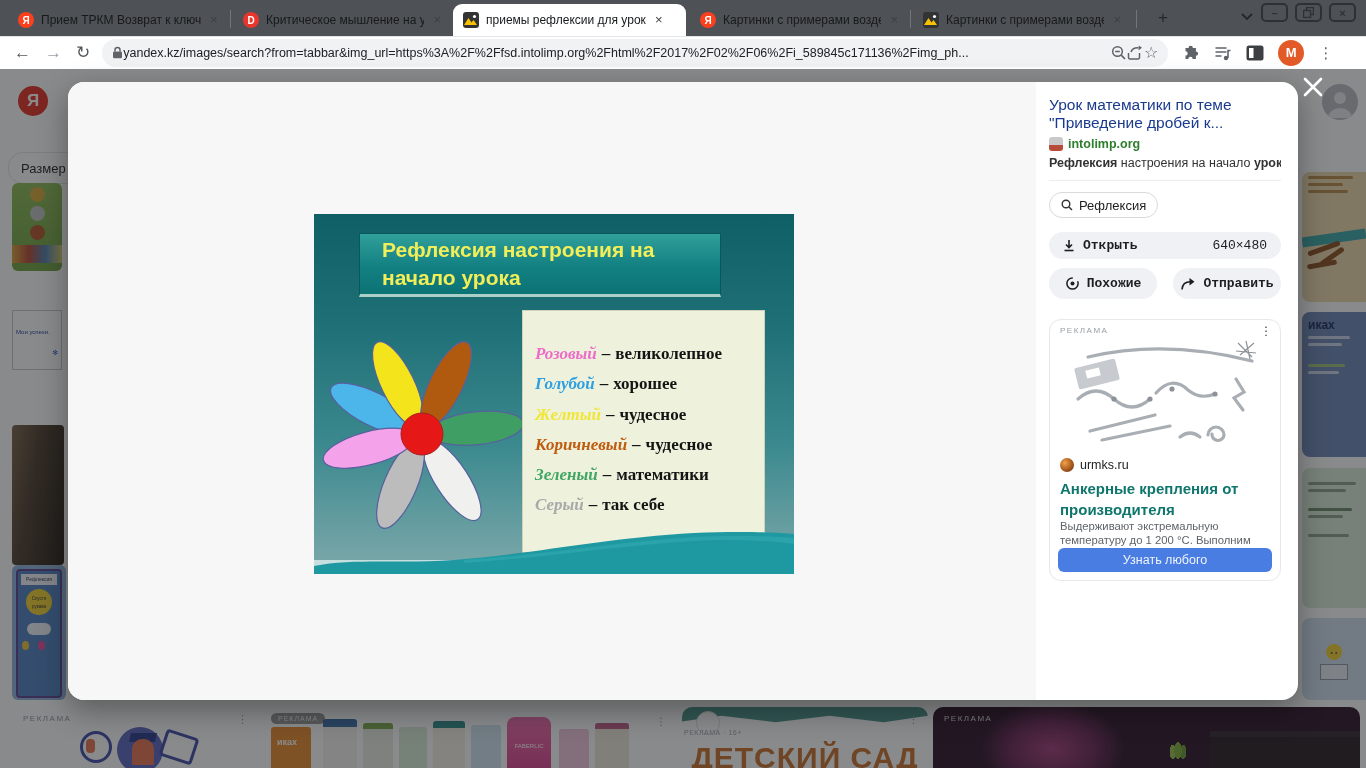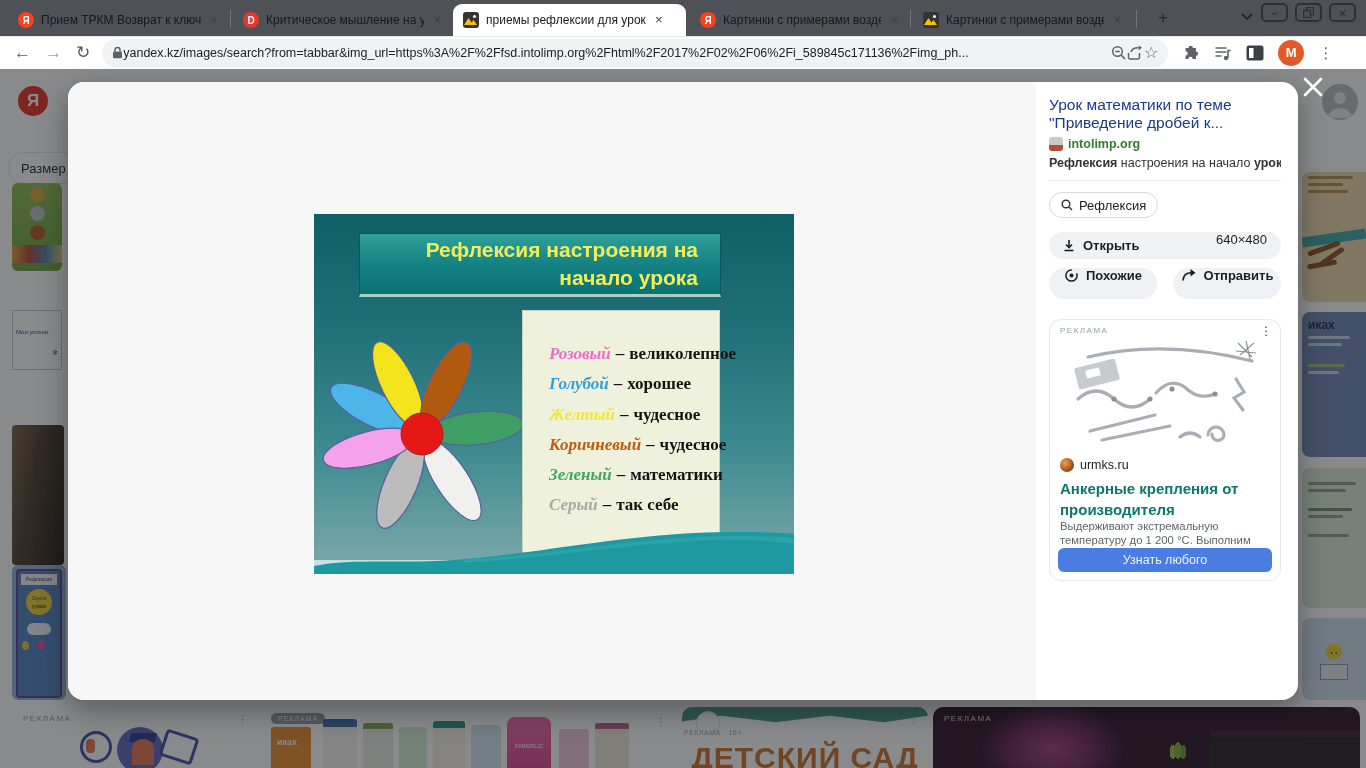--- a/index.html
+++ b/index.html
@@ -109,41 +109,41 @@
          z-index:5;box-shadow:0 10px 30px rgba(0,0,0,.35);}
   .imgarea{position:absolute;left:0;top:0;width:968px;height:618px;background:#f7f7f8;border-radius:16px 0 0 16px;}
   .closex{position:absolute;left:1302px;top:7px;z-index:6;width:24px;height:24px;}
   
   .slide{position:absolute;left:246px;top:132px;width:480px;height:360px;overflow:hidden;
          background:linear-gradient(180deg,#0f5f67 0%,#1e6f76 30%,#3c8a8f 65%,#7fa9ab 100%);}
   .slide-titlebox{position:absolute;left:45px;top:19px;width:362px;height:64px;
          background:linear-gradient(180deg,#30a09a 0%,#128081 55%,#0d7375 100%);
          border:1px solid #0b565a;border-bottom:3px solid #a9cfc6;box-sizing:border-box;
          display:flex;align-items:center;justify-content:center;}
-  .slide-title{font-size:21px;font-weight:bold;color:#f2ee58;text-align:right;line-height:1.35;
+  .slide-title{font-size:21px;font-weight:bold;color:#f2ee58;text-align:left;line-height:1.35;
          padding:0 22px;}
-  .legend{position:absolute;left:208px;top:96px;width:198px;height:243px;background:#eef2dc;
-         border:1px solid #cdd2ba;box-sizing:border-box;padding:28px 0 0 26px;}
+  .legend{position:absolute;left:208px;top:96px;width:243px;height:243px;background:#eef2dc;
+         border:1px solid #cdd2ba;box-sizing:border-box;padding:28px 0 0 12px;}
   .lrow{font-family:"Liberation Serif",serif;font-weight:bold;font-size:17px;line-height:30.3px;
         white-space:nowrap;}
   .cname{font-style:italic;}
   .dash,.mood{color:#141414;}
   .dash{margin:0 5px;}
   .flower{position:absolute;left:8px;top:120px;}
   .wave{position:absolute;left:0;bottom:0;width:480px;height:44px;}
   
   .side{position:absolute;left:981px;top:0;width:232px;height:618px;}
   .vtitle{margin-top:14px;font-size:15.5px;line-height:18px;color:#1a3a8e;}
   .vsite{margin-top:5px;display:flex;align-items:center;gap:5px;font-size:12.5px;font-weight:bold;color:#2d7e2d;}
   .sfav{width:14px;height:14px;border-radius:3px;background:linear-gradient(180deg,#c9c9c9 55%,#b84a3a 55%);}
   .vsnip{margin-top:5px;font-size:12.5px;color:#333;white-space:nowrap;overflow:hidden;}
   .vdiv{margin-top:10px;border-top:1px solid #ececee;}
   .tagchip{margin-top:11px;display:inline-flex;align-items:center;gap:6px;height:26px;border:1px solid #d9dadd;
            border-radius:14px;padding:0 11px;font-size:13px;color:#222;background:#fff;box-sizing:border-box;}
-  .btn{background:#f0f1f4;border-radius:14px;display:flex;font-size:13px;color:#1d1e20;box-sizing:border-box;}
+  .btn{background:#f0f1f4;border-radius:14px;display:flex;align-items:center;font-size:13px;color:#1d1e20;box-sizing:border-box;font-family:Liberation Mono, monospace;}
   .btn-open{margin-top:14px;height:27px;padding:0 14px;justify-content:space-between;width:232px;font-weight:bold;}
   .btn-open .lft{display:flex;align-items:center;gap:8px;}
   .res{font-weight:normal;}
   .btnrow{margin-top:9px;display:flex;gap:16px;}
   .btn-half{height:31px;width:112px;justify-content:center;gap:7px;font-weight:bold;border-radius:16px;}
   
   .sidead{margin-top:20px;width:232px;height:262px;border:1px solid #e7e8ea;border-radius:12px;position:relative;
           box-sizing:border-box;overflow:hidden;background:#fff;}
   .sidead .lbl{position:absolute;top:6px;left:10px;font-size:8px;letter-spacing:1.5px;color:#9aa0a5;}
   .sidead .mdots{position:absolute;top:4px;right:8px;font-size:12px;color:#3c4043;}

